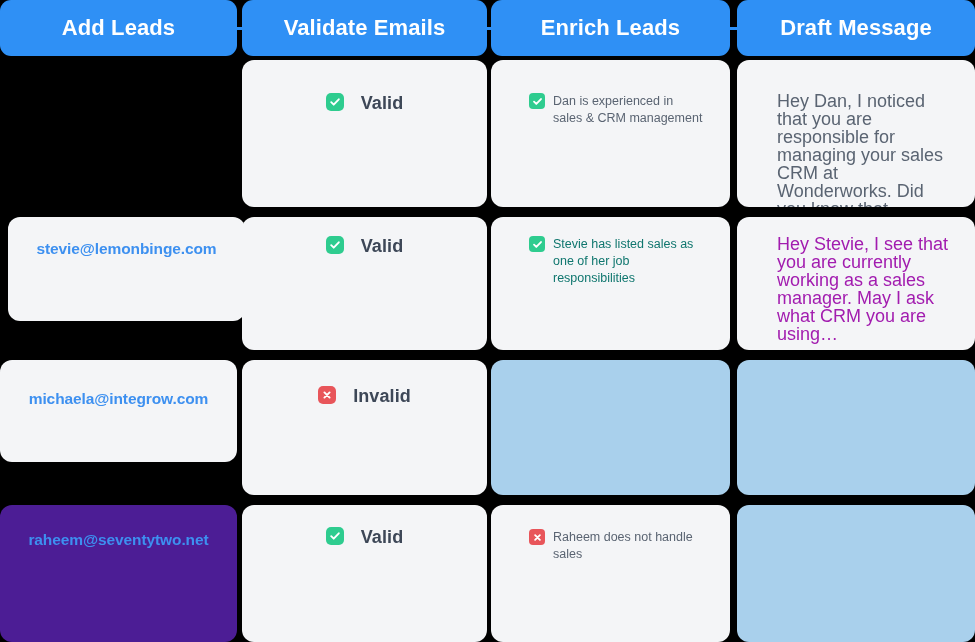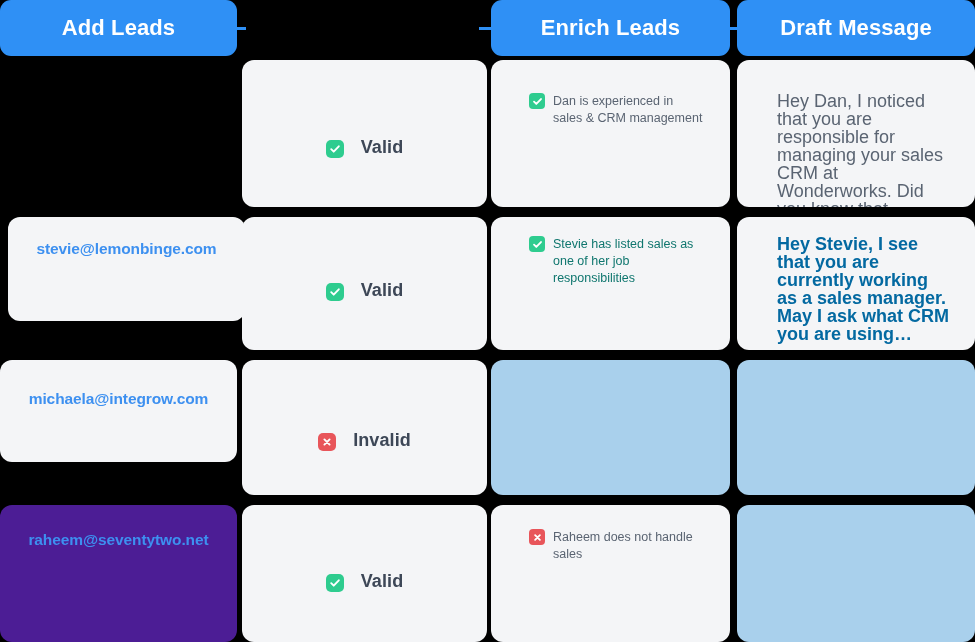--- a/index.html
+++ b/index.html
@@ -58,21 +58,21 @@
   .card.pending{ background:#a9d0ec; }
 
   .email{
     color:#3d90f0;
     font-size:15.5px;
     font-weight:bold;
     letter-spacing:-0.1px;
     white-space:nowrap;
   }
   .status{
-    display:flex;align-items:flex-end;gap:17px;margin-top:44px;
+    display:flex;align-items:flex-start;gap:17px;
   }
   .status-label{
     color:#3d4757;
     font-size:18px;
     font-weight:bold;
     letter-spacing:0.1px;
   }
   .fact{
     display:flex;align-items:flex-start;gap:8px;
   }
@@ -109,20 +109,23 @@
 </head>
 <body style="background: rgb(0, 0, 0);">
 
 <div id="board">
 
   <div class="hdr-row" style="grid-column:1/5;grid-row:1;">
     <div class="hdr-pill" style="left: 0px; width: 237px; --accent: #2f90f5;">
       <span class="hdr-label">Add Leads</span>
     </div>
     <div class="connector" style="left: 228px; width: 18px; --accent: #2f90f5;"></div>
+    <div class="hdr-pill" style="left: 242px; width: 245px; --accent: #2f90f5;">
+      <span class="hdr-label">Validate Emails</span>
+    </div>
     <div class="connector" style="left: 479px; width: 18px; --accent: #2f90f5;"></div>
     <div class="hdr-pill" style="left: 491px; width: 239px; --accent: #2f90f5;">
       <span class="hdr-label">Enrich Leads</span>
     </div>
     <div class="connector" style="left: 722px; width: 18px; --accent: #2f90f5;"></div>
     <div class="hdr-pill" style="left: 737px; width: 238px; text-align: center; --accent: #2f90f5;">
       <span class="hdr-label">Draft Message</span>
     </div>
   </div>
 
@@ -181,21 +184,21 @@
             <svg width="11" height="11" viewBox="0 0 12 12">
                 <path d="M2.2 6.2 L4.7 8.7 L9.8 3.3" stroke="#ffffff" stroke-width="2" fill="none" stroke-linecap="round" stroke-linejoin="round"></path>
               </svg>
           </span>
           <span class="fact-text" style="color: #0f766e;">Stevie has listed sales as one of her job responsibilities</span>
         </div>
       </div>
     </div>
     <div class="card" style="left: 737px; width: 238px; top: 0px; height: 133px; background: rgb(244, 245, 247);">
       <div class="c4-inner" style="top:19px;">
-        <span class="msg-text" style="color: #0369a1; font-weight: bold;">Hey Stevie, I see that you are currently working as a sales manager. May I ask what CRM you are using…</span>
+        <span class="msg-text" style="color: #a21caf;">Hey Stevie, I see that you are currently working as a sales manager. May I ask what CRM you are using…</span>
       </div>
     </div>
   </div>
 
   <div style="grid-column:1/5;grid-row:7;position:relative;">
     <div class="card" style="left: 0px; width: 237px; top: 0px; height: 102px; background: rgb(244, 245, 247);">
       <div class="c1-inner" style="top:30px;"><span class="email" style="color: rgb(61, 144, 240);">michaela@integrow.com</span></div>
     </div>
     <div class="card" style="left: 242px; width: 245px; top: 0px; height: 135px; background: rgb(244, 245, 247);">
       <div class="c2-inner" style="top:26px;">

